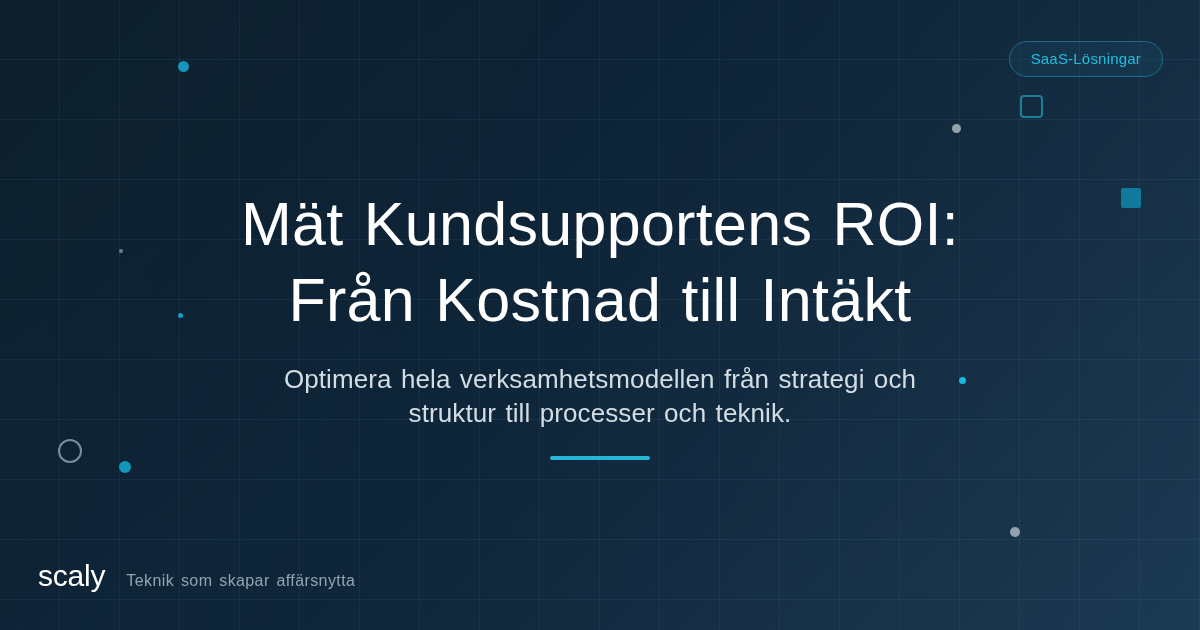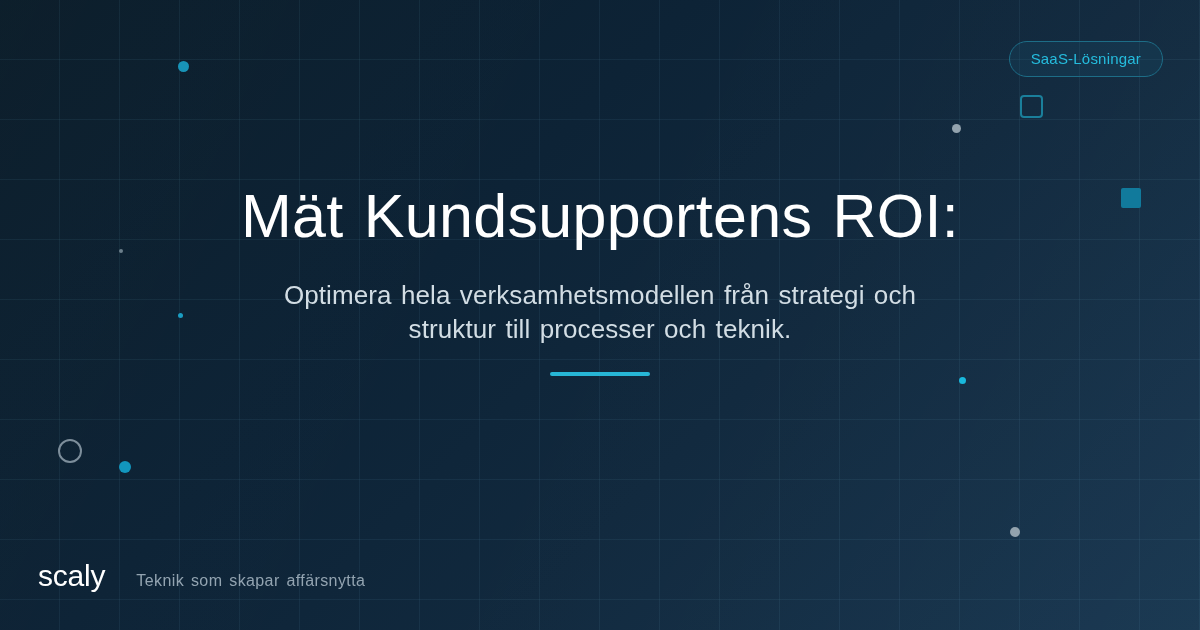--- a/index.html
+++ b/index.html
@@ -97,21 +97,21 @@
   .content {
     position: absolute;
     left: 0;
     right: 0;
     top: 178px;
     text-align: center;
     padding: 0 110px;
   }
 
   .title {
-    margin: 0;
+    margin: 8px;
     color: #ffffff;
     font-size: 61px;
     font-weight: 400;
     line-height: 76px;
     letter-spacing: 0.3px;
     word-spacing: 3px;
   }
 
   .subtitle {
     margin: 24px auto 0;
@@ -132,21 +132,21 @@
     background: #27b6d6;
   }
 
   
   .footer {
     position: absolute;
     left: 38px;
     bottom: 39px;
     display: flex;
     align-items: baseline;
-    gap: 31px;
+    gap: 21px;
   }
 
   .logo {
     color: #ffffff;
     font-size: 30px;
     font-weight: 400;
     letter-spacing: -0.2px;
     line-height: 1;
   }
 
@@ -176,20 +176,21 @@
   <div class="shape dot dot-cyan-sm"></div>
   <div class="shape circle-outline"></div>
   <div class="shape dot dot-cyan-md"></div>
   <div class="shape dot dot-gray-md2"></div>
 
   <div class="badge">SaaS-Lösningar</div>
 
   <div class="content">
     <h1 class="title">
       <span>Mät Kundsupportens ROI:</span><br>
+      <span>Från Kostnad till Intäkt</span>
     </h1>
     <p class="subtitle">
       <span>Optimera hela verksamhetsmodellen från strategi och struktur</span>
       <span>till processer och teknik.</span>
     </p>
     <div class="divider"></div>
   </div>
 
   <div class="footer">
     <span class="logo">scaly</span>

